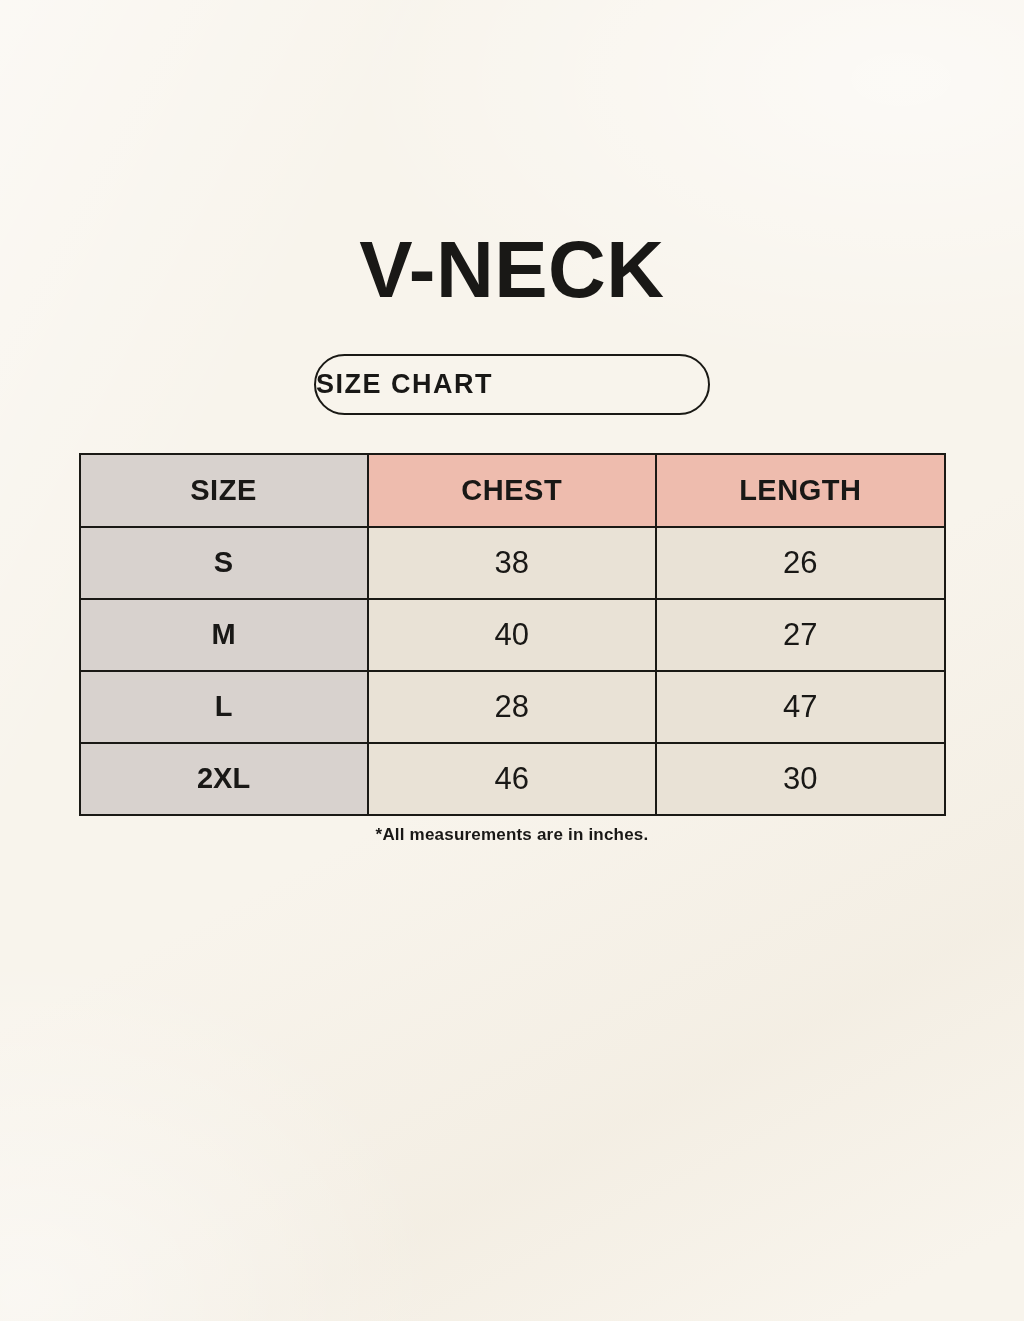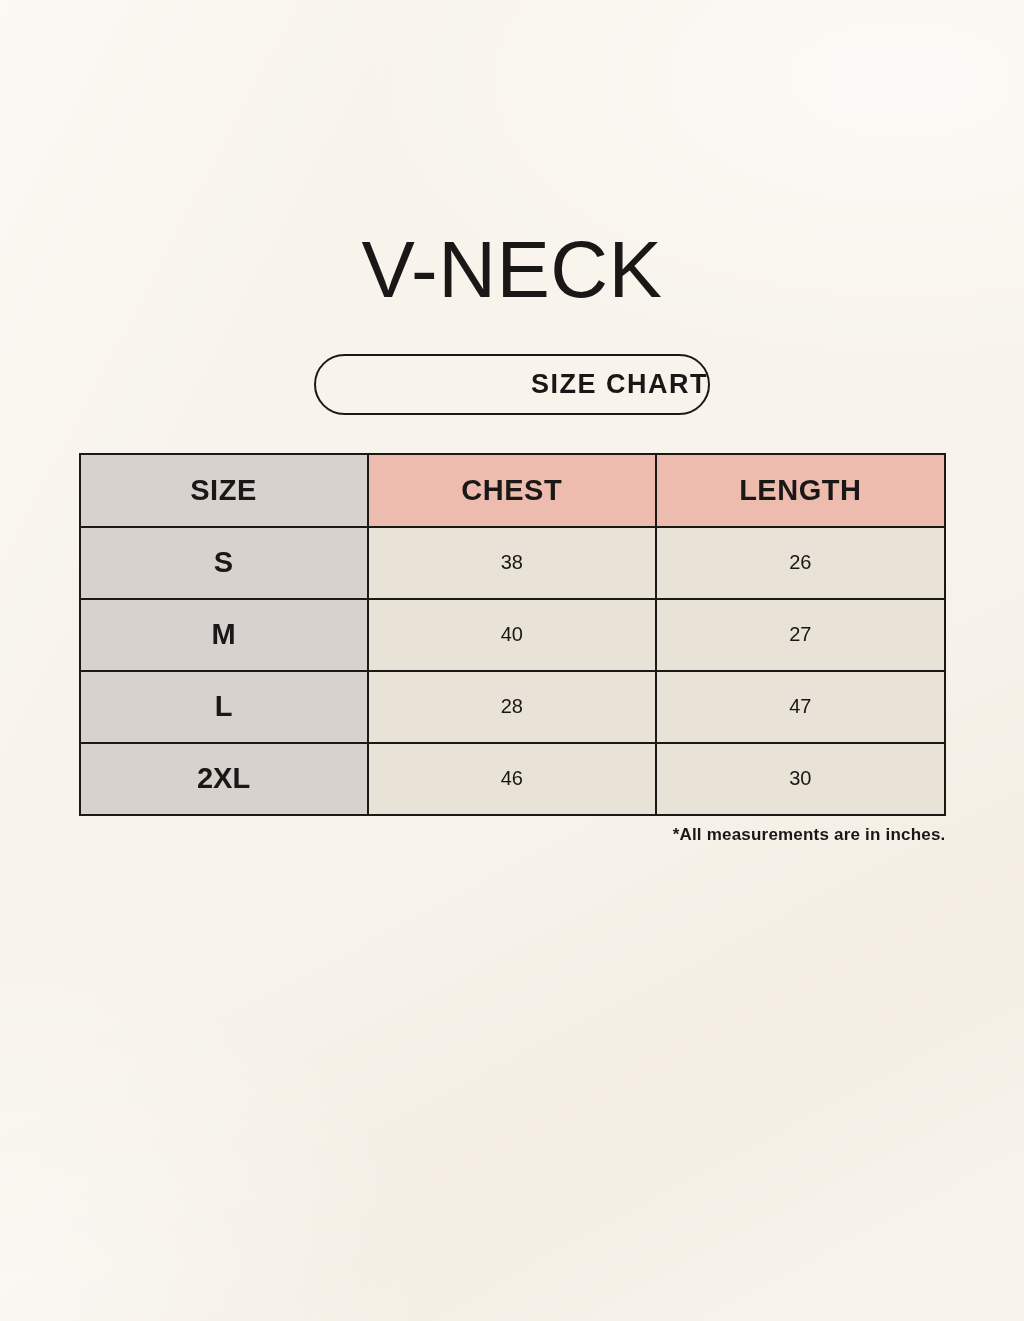--- a/index.html
+++ b/index.html
@@ -26,34 +26,34 @@
   }
   .content {
     position: relative;
     padding-top: 233px;
   }
   .title {
     margin: 0;
     text-align: center;
     font-size: 80px;
     line-height: 0.92;
-    font-weight: 400;
+    font-weight: 700;
     letter-spacing: 0.5px;
     color: var(--text, #191816);
   }
   .title .title-line { display: block; }
   .badge {
     width: 396px;
     height: 61px;
     margin: 47px auto 0;
     border: 2.5px solid var(--table-border, #1a1915);
     border-radius: 31px;
     display: flex;
     align-items: center;
-    justify-content: flex-end;
+    justify-content: flex-start;
     font-size: 27px;
     font-weight: 600;
     letter-spacing: 1.5px;
     background: transparent;
   }
   .size-table {
     width: 867px;
     margin: 38px auto 0;
     border-collapse: collapse;
     table-layout: fixed;
@@ -68,33 +68,33 @@
   .size-table thead th {
     height: 73px;
     font-size: 29px;
     font-weight: 700;
     letter-spacing: 0.5px;
   }
   .size-table thead th.col-size { background: var(--header-size-bg, #d8d2ce); }
   .size-table thead th.col-accent { background: var(--header-accent-bg, #eebcae); margin-left: 40px; }
   .size-table tbody td {
     height: 72px;
-    font-size: 20px;
+    font-size: 31px;
     font-weight: 400;
     background: var(--cell-bg, #e9e2d6);
   }
   .size-table tbody td.size-cell {
     background: var(--size-col-bg, #d8d2ce);
     font-size: 29px;
     font-weight: 700;
   }
   .footnote {
     width: 867px;
     margin: 9px auto 0;
-    text-align: right;
+    text-align: center;
     font-size: 17px;
     font-weight: 700;
     letter-spacing: 0.2px;
   }
 </style>
 </head>
 <body>
 
 <div class="bg-texture"></div>
 

